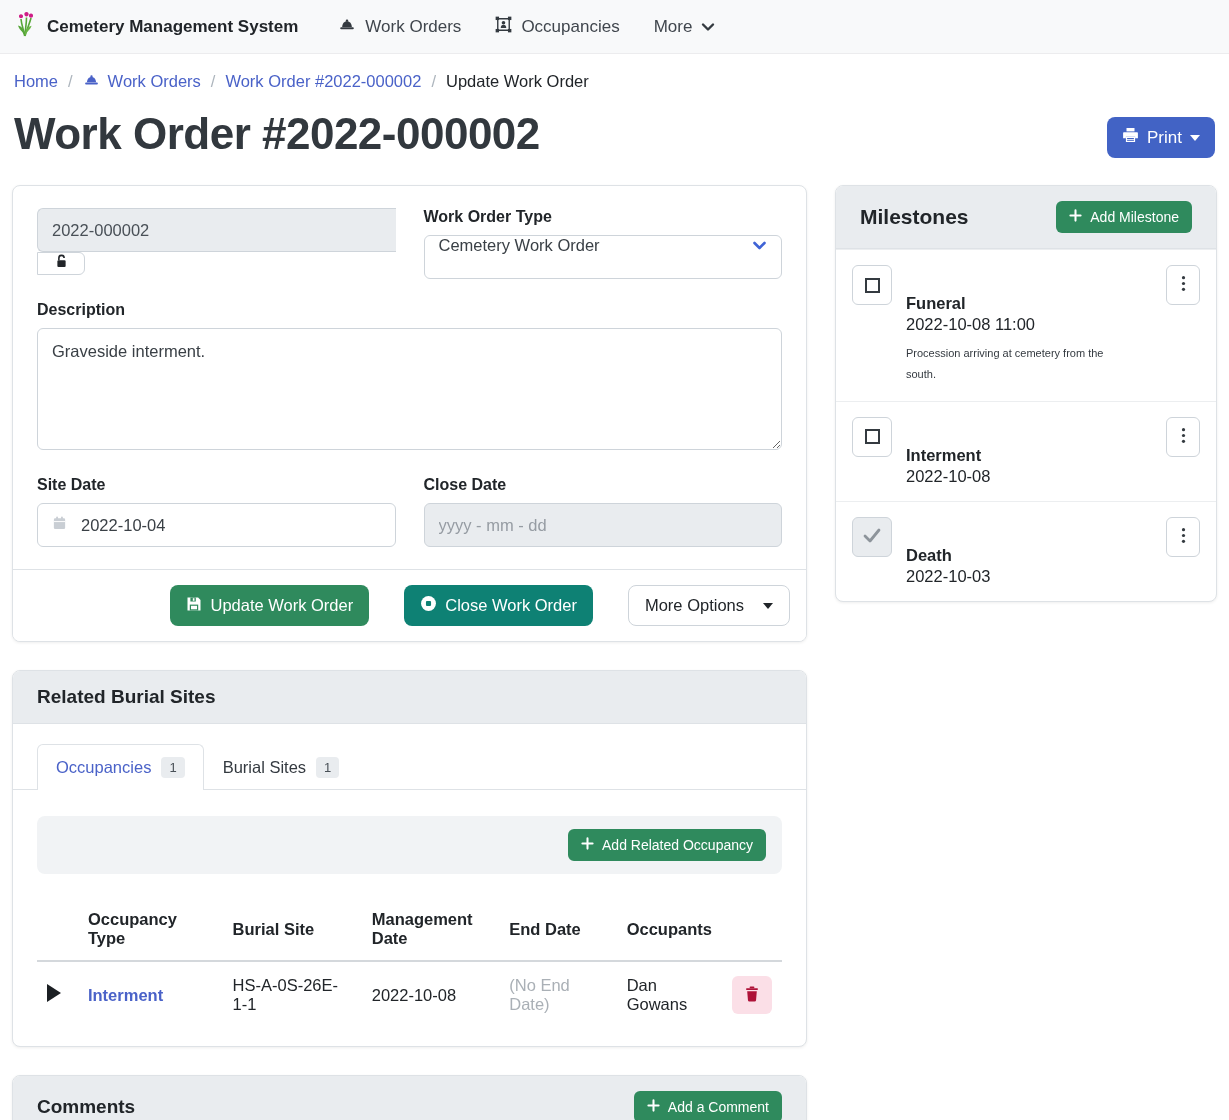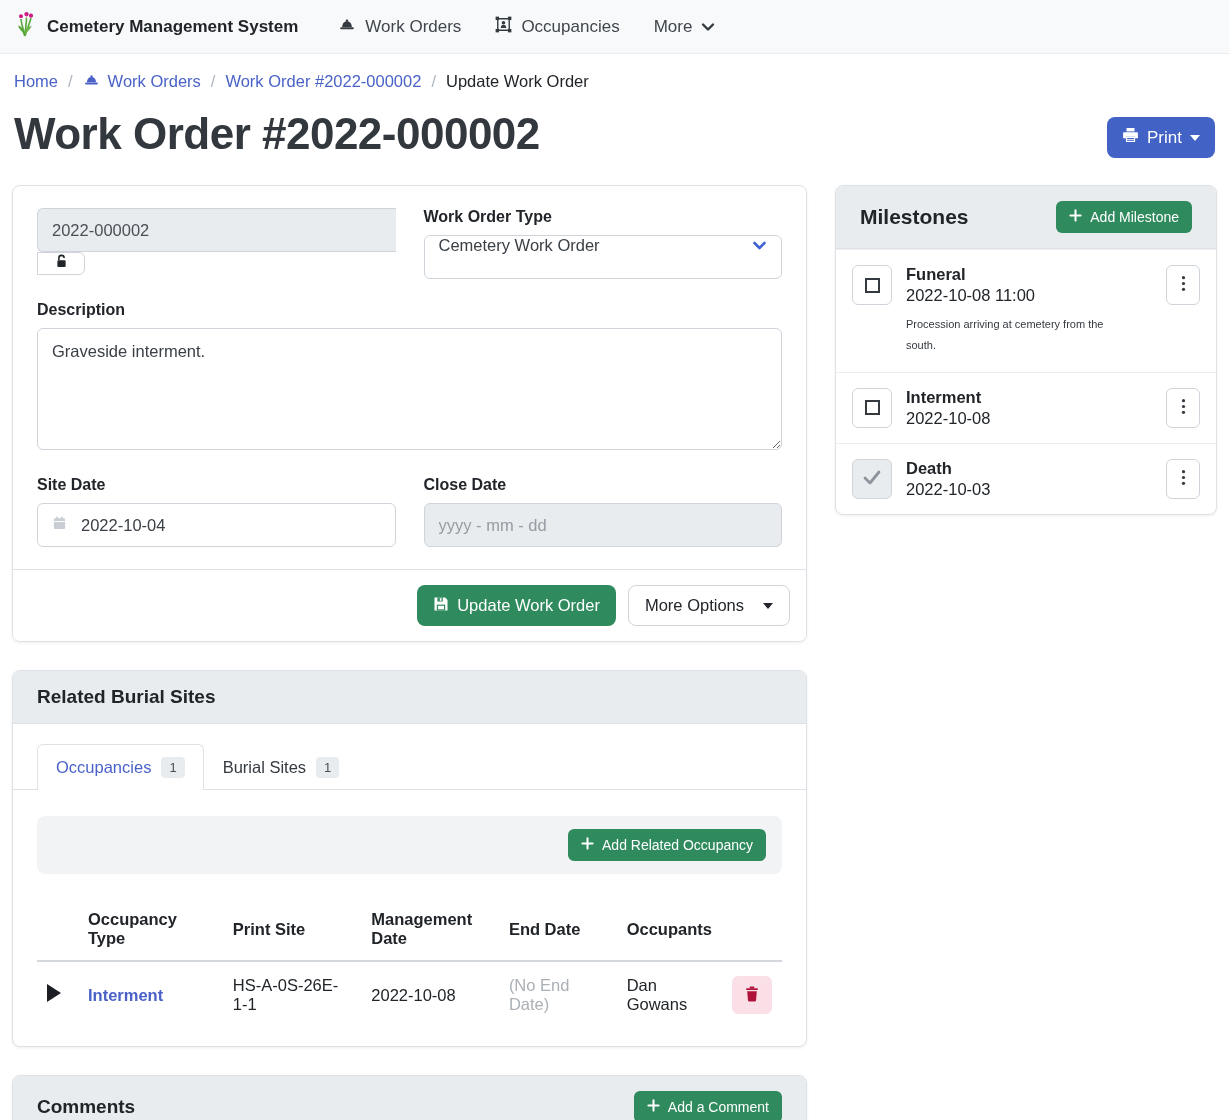--- a/index.html
+++ b/index.html
@@ -27,21 +27,21 @@
     border-right:5px solid transparent;border-top:6px solid currentColor;}
   
   .breadcrumb{display:flex;align-items:center;gap:10px;padding:18px 14px 14px;font-size:16.5px;}
   .crumb{color:var(--link);text-decoration:none;display:flex;align-items:center;gap:8px;cursor:pointer;}
   .crumb-sep{color:#adb5bd}
   .crumb.current{color:#212529;cursor:default}
   
   .title-row{display:flex;align-items:flex-start;justify-content:space-between;padding:4px 14px 26px;}
   h1{font-size:44px;font-weight:600;color:#32383e;letter-spacing:-.5px;}
   .btn{display:inline-flex;align-items:center;gap:8px;border:none;border-radius:8px;
-    cursor:pointer;font-family:inherit;}
+    cursor:pointer;font-family:inherit;margin-left:23px;}
   .btn-print{background:var(--blue);color:#fff;font-size:17px;padding:10px 15px;margin-top:8px;}
   
   .content{display:flex;gap:28px;padding:0 12px;align-items:flex-start;}
   .col-main{width:795px;flex:0 0 795px;}
   .col-side{width:382px;flex:0 0 382px;}
   .card{border:1px solid var(--border);border-radius:8px;background:#fff;
     box-shadow:0 1px 3px rgba(0,0,0,.07);margin-bottom:28px;overflow:hidden;}
   .card-header{background:var(--hdr);border-bottom:1px solid var(--border);
     padding:15px 24px;display:flex;align-items:center;justify-content:space-between;}
   .card-header .title{font-size:19px;font-weight:700;}
@@ -74,21 +74,21 @@
     font-size:16.5px;padding:10px 16px;gap:19px;}
   .btn-sm{font-size:14px;padding:8px 13px;border-radius:6px;}
   
   .ms-item{display:flex;gap:14px;padding:15px 16px;border-top:1px solid #eceef0;align-items:flex-start;}
   .ms-item:first-child{border-top:none}
   .ms-check{width:40px;height:40px;border:1px solid var(--input-border);border-radius:6px;
     background:#fff;display:flex;align-items:center;justify-content:center;cursor:pointer;flex:0 0 auto;}
   .ms-check.checked{background:var(--hdr);}
   .ms-check .box{width:15px;height:15px;border:2px solid #343a40;}
   .ms-body{flex:1;min-width:0;}
-  .ms-title{font-weight:700;font-size:16.5px;margin-bottom:2px;}
+  .ms-title{font-weight:700;font-size:16.5px;margin-bottom:2px;margin-top:29px;}
   .ms-date{font-size:16.5px;color:#212529;}
   .ms-desc{font-size:11px;color:#343a40;margin-top:9px;line-height:1.95;width:230px;}
   .kebab{width:34px;height:40px;border:1px solid var(--input-border);border-radius:6px;
     background:#fff;display:flex;align-items:center;justify-content:center;cursor:pointer;flex:0 0 auto;}
   
   .tabs{display:flex;padding:20px 24px 0;border-bottom:1px solid var(--border);}
   .tab{display:flex;align-items:center;gap:10px;padding:12px 18px;font-size:16.5px;
     color:#343a40;cursor:pointer;border:1px solid transparent;border-bottom:none;
     border-radius:6px 6px 0 0;margin-bottom:-1px;}
   .tab.active{background:#fff;border-color:var(--border);border-bottom-color:#fff;color:var(--link);}
@@ -270,20 +270,29 @@
             <svg width="16" height="16" viewBox="0 0 16 16">
               <path d="M1.5 1.5h10.6l2.4 2.4v10.6H1.5z" fill="#fff"></path>
               <rect x="4.4" y="1.5" width="5.4" height="4" fill="#2f8a5d"></rect>
               <rect x="6.8" y="2.2" width="1.7" height="2.6" fill="#fff"></rect>
               <rect x="3.8" y="8.6" width="8.4" height="5.9" fill="#2f8a5d"></rect>
               <rect x="5" y="9.8" width="6" height="3.5" fill="#fff"></rect>
             </svg>
           </span>
           <span>Update Work Order</span>
         </button>
+        <button class="btn btn-teal">
+          <span>
+            <svg width="17" height="17" viewBox="0 0 16 16">
+              <circle cx="8" cy="8" r="7" fill="#fff"></circle>
+              <rect x="5.6" y="5.6" width="4.8" height="4.8" rx="1" fill="#0e8174"></rect>
+            </svg>
+          </span>
+          <span>Close Work Order</span>
+        </button>
         <button class="btn btn-outline">
           <span>More Options</span>
           <span class="chev"></span>
         </button>
       </div>
     </div>
 
     <div class="card">
       <div class="card-header">
         <span class="title">Related Burial Sites</span>
@@ -306,21 +315,21 @@
               </svg>
           </span>
           <span>Add Related Occupancy</span>
         </button>
       </div>
       <table>
         <thead>
           <tr>
             <th style="width:42px"></th>
             <th style="width:150px">Occupancy Type</th>
-            <th style="width:150px">Print Site</th>
+            <th style="width:150px">Burial Site</th>
             <th style="width:140px">Management Date</th>
             <th style="width:126px">End Date</th>
             <th>Occupants</th>
             <th style="width:56px"></th>
           </tr>
         </thead>
         <tbody>
           <tr>
             <td><span class="play"></span></td>
             <td><a class="link">Interment</a></td>

